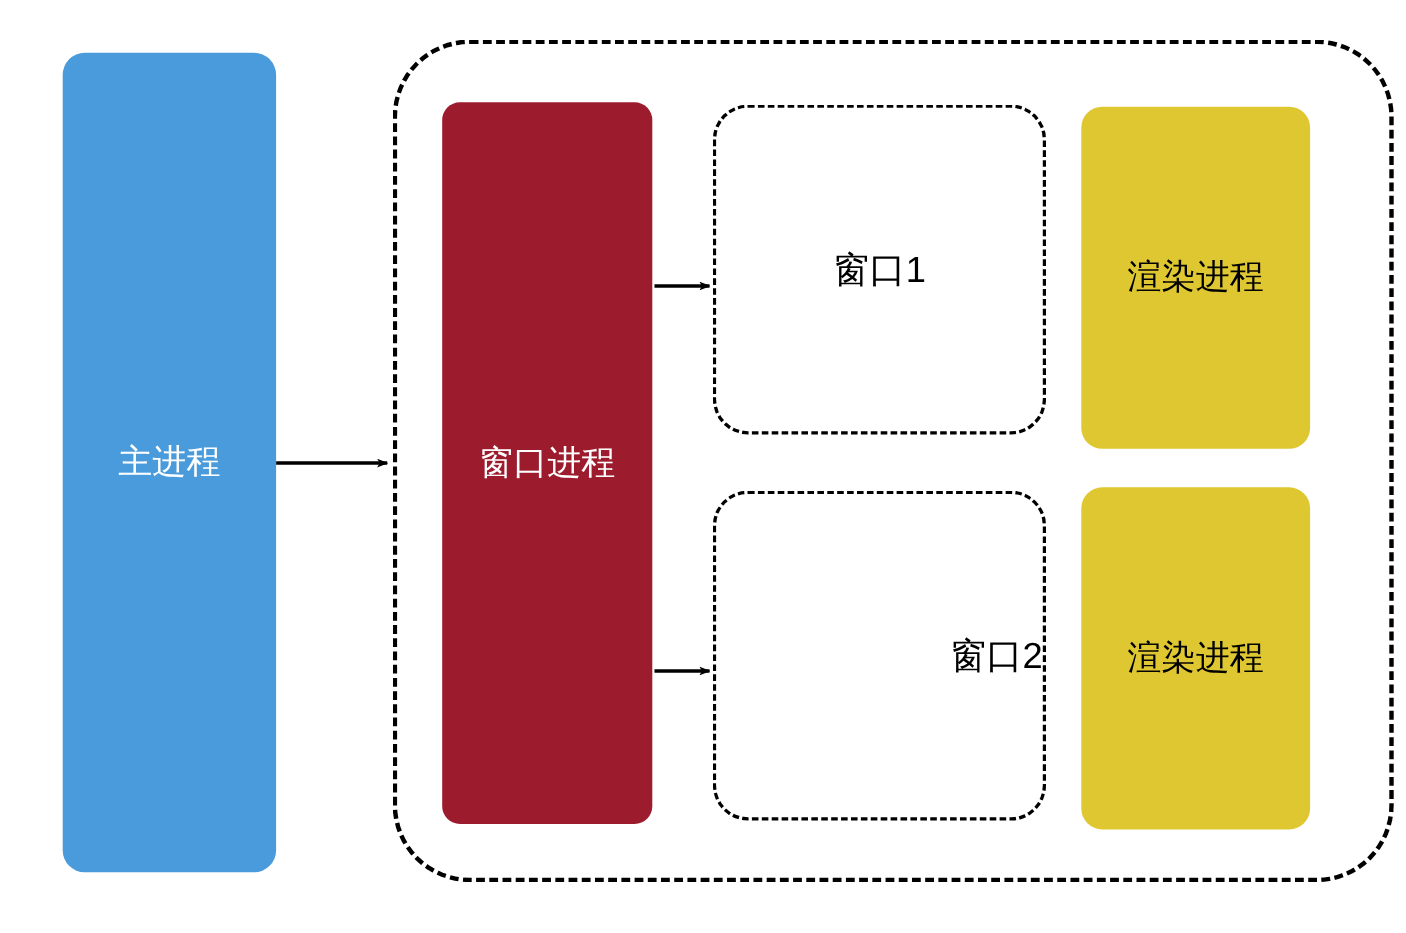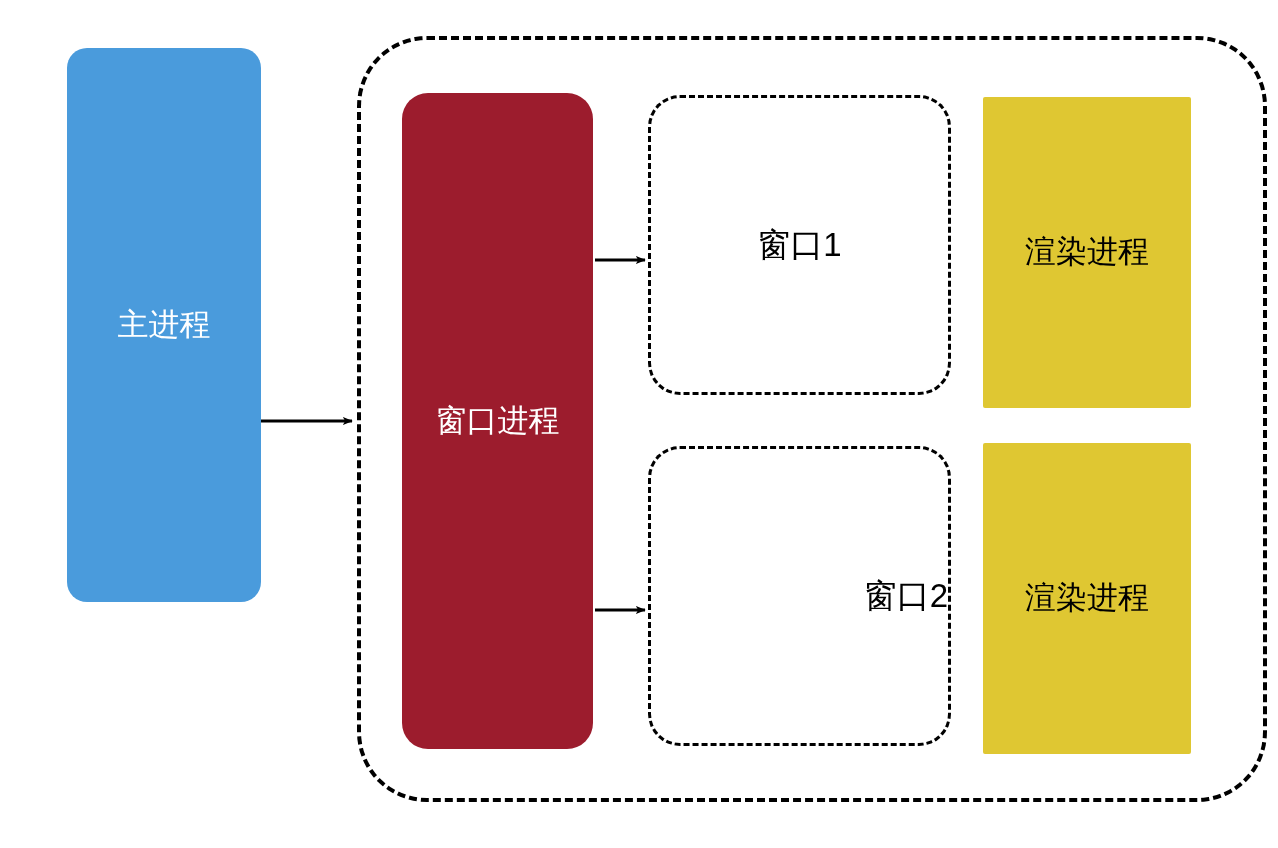--- a/index.html
+++ b/index.html
@@ -23,44 +23,44 @@
     position: absolute;
     box-sizing: border-box;
     display: flex;
     align-items: center;
     justify-content: center;
     text-align: center;
     line-height: 1.25;
   }
   
   .node-main {
-    left: 67px;
+    left: 57px;
     top: 48px;
     width: 194px;
-    height: 554px;
+    height: 745px;
     background: #4A9BDC;
     border-radius: 20px;
     color: #ffffff;
     font-size: 31px;
   }
   .node-winproc {
     left: 402px;
     top: 93px;
     width: 191px;
     height: 656px;
     background: #9C1C2D;
-    border-radius: 26px;
+    border-radius: 16px;
     color: #ffffff;
     font-size: 31px;
   }
   .node-render {
     left: 983px;
     width: 208px;
     background: #DFC732;
-    border-radius: 2px;
+    border-radius: 19px;
     color: #000000;
     font-size: 31px;
   }
   .node-render-1 { top: 97px;  height: 311px; }
   .node-render-2 { top: 443px; height: 311px; }
 
   
   .node-window {
     left: 648px;
     width: 303px;

